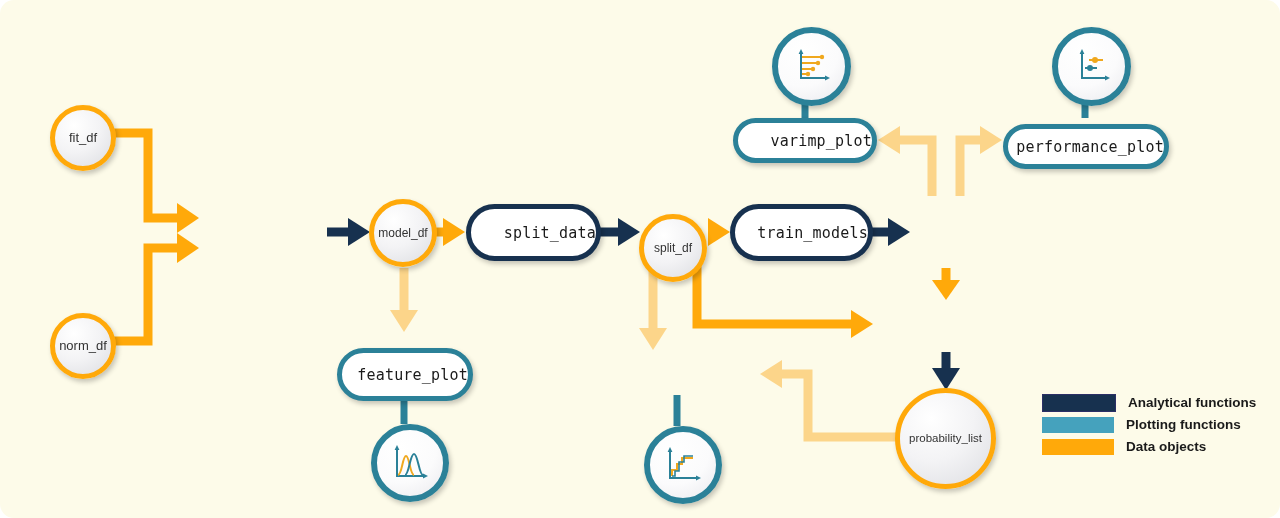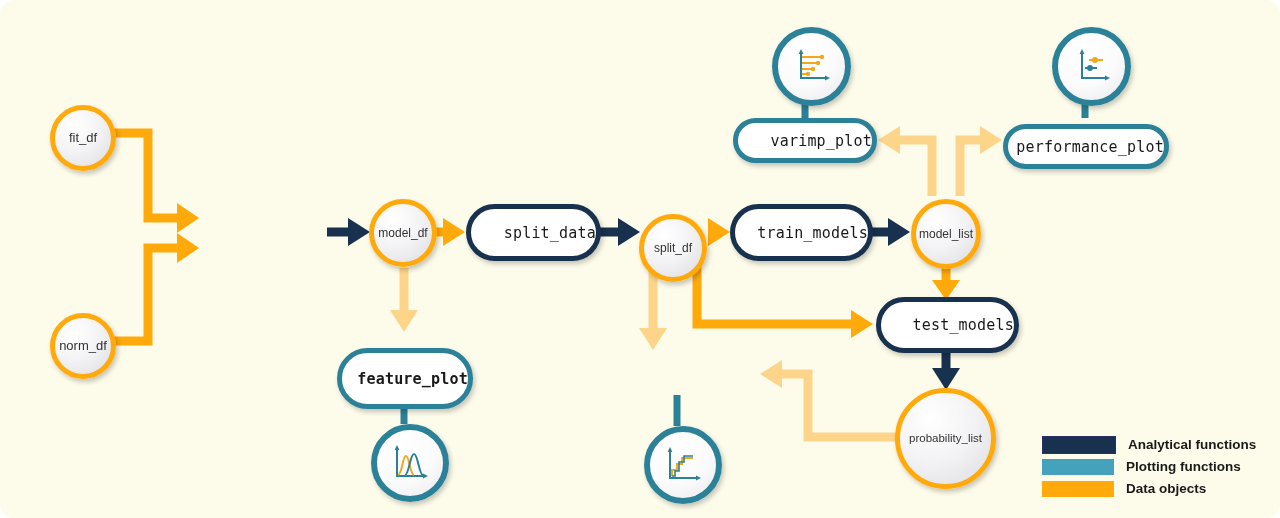--- a/index.html
+++ b/index.html
@@ -50,21 +50,21 @@
     position:absolute;
     border-radius:50%;
     border:6px solid #2b8198;
     background:radial-gradient(circle at 36% 26%, #ffffff 0%, #fbfbfc 55%, #e9e9ed 100%);
     box-shadow:2px 3px 5px rgba(0,0,0,0.22);
     display:flex;align-items:center;justify-content:center;
   }
   .iconbubble svg{display:block;}
 
   
-  #legend{position:absolute;left:1042px;top:435px;width:230px;}
+  #legend{position:absolute;left:1042px;top:393px;width:230px;}
   .legend-row{display:flex;align-items:center;height:19px;margin-bottom:3px;}
   .legend-sw{width:72px;height:16px;margin-right:12px;flex:0 0 auto;}
   .legend-label{
     font-family:"Liberation Sans", sans-serif;
     font-size:13.5px;font-weight:bold;color:#1a1a1a;white-space:nowrap;
   }
 </style>
 </head>
 <body>
 
@@ -171,33 +171,27 @@
   </div>
 
   <div class="node circle small" style="left:639px;top:214px;width:68px;height:68px;">
     <span>split_df</span>
   </div>
 
   <div class="node capsule analytical" style="left:730px;top:204px;width:143px;height:57px;">
     <span>train_models</span>
   </div>
 
-  <div class="node circle small" style="left:911px;top:199px;width:70px;height:70px;">
-    <span>model_list</span>
-  </div>
-
-  <div class="node capsule analytical" style="left:876px;top:297px;width:143px;height:56px;">
-    <span>test_models</span>
-  </div>
+
 
   <div class="node circle tiny" style="left:895px;top:388px;width:101px;height:101px;">
     <span>probability_list</span>
   </div>
 
-  <div class="node capsule plotting" style="left:337px;top:348px;width:136px;height:61px;font-weight:bold;">
+  <div class="node capsule plotting" style="left:337px;top:348px;width:136px;height:53px;">
     <span>feature_plot</span>
   </div>
   <div class="iconbubble" style="left:371px;top:424px;width:66px;height:66px;">
     <svg width="42" height="42" viewBox="0 0 42 42" aria-hidden="true">
       <path d="M8,6 L8,34 L36,34" fill="none" stroke="#2b8198" stroke-width="2"></path>
       <polygon points="8,3 5.6,8 10.4,8" fill="#2b8198"></polygon>
       <polygon points="39,34 34,31.6 34,36.4" fill="#2b8198"></polygon>
       <path d="M9,33 C13,33 13.5,14 17,14 C20.5,14 21,33 25,33" fill="none" stroke="#f0a81e" stroke-width="2"></path>
       <path d="M16,33 C20,33 21,12 25,12 C29,12 30,33 34,33" fill="none" stroke="#2b8198" stroke-width="2"></path>
     </svg>

